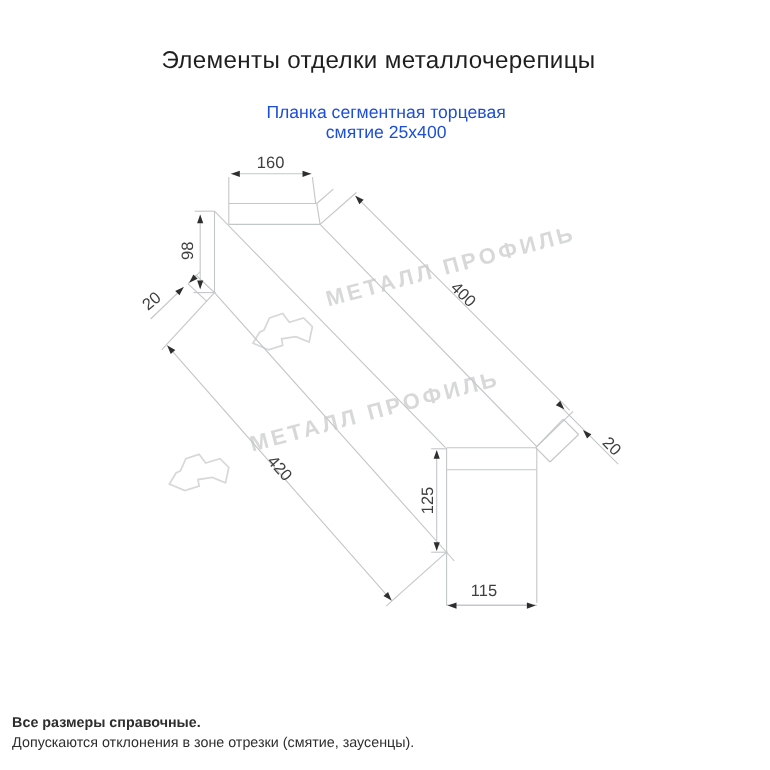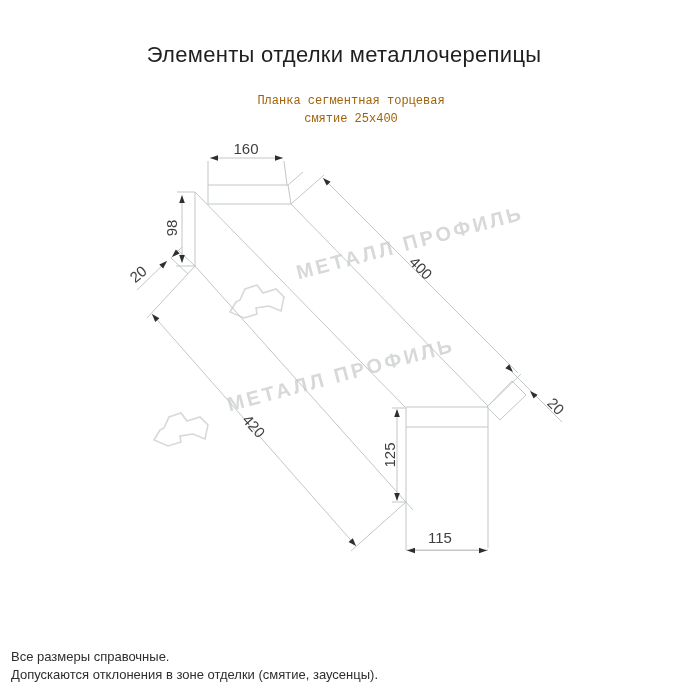--- a/index.html
+++ b/index.html
@@ -7,35 +7,35 @@
     position:relative;width:700px;height:700px;background:#ffffff;overflow:hidden;
     font-family:"Liberation Sans", sans-serif;
   }
   .abs{position:absolute;}
   .page-title{
     top:27px;left:50%;transform:translateX(-51.5%);
     font-size:22px;letter-spacing:.3px;color:#1f1f1f;white-space:nowrap;margin-top:15px;
   }
   .subtitle{
     left:351px;transform:translateX(-50%);
-    font-size:12px;color:#a16207;white-space:nowrap;font-family:Liberation Mono, monospace;
+    font-size:16px;color:#1d4ed8;white-space:nowrap;
   }
   .sub1{top:94px;}
   .sub2{top:112px;}
   .dim{
     font-size:15px;color:#3f3f3f;white-space:nowrap;line-height:1;
   }
   .wm{
     font-size:20px;font-weight:700;letter-spacing:3px;color:#d7d9d9;white-space:nowrap;
     user-select:none;
   }
   .footnote{
     left:11px;font-size:13px;color:#2e2e2e;white-space:nowrap;
   }
-  .fn1{top:649px;}
+  .fn1{top:649px;font-weight:bold;}
   .fn2{top:667px;}
   svg.drawing{position:absolute;left:0;top:0;}
   .thin{stroke:#c2c7c7;stroke-width:1;fill:none;}
   .arrowhead{fill:#2e2e2e;stroke:none;}
   .logo{stroke:#d7d9d9;stroke-width:1.6;fill:none;}
 </style>
 </head>
 <body>
 
 <div id="stage">
@@ -138,14 +138,14 @@
   <div class="abs dim" style="left:246px;top:148px;transform:translate(-50%,-50%);">160</div>
   <div class="abs dim" style="left:171px;top:228px;transform:translate(-50%,-50%) rotate(-90deg);">98</div>
   <div class="abs dim" style="left:138px;top:274px;transform:translate(-50%,-50%) rotate(-40deg);">20</div>
   <div class="abs dim" style="left:421px;top:268px;transform:translate(-50%,-50%) rotate(45deg);">400</div>
   <div class="abs dim" style="left:556px;top:406px;transform:translate(-50%,-50%) rotate(45deg);">20</div>
   <div class="abs dim" style="left:254px;top:426px;transform:translate(-50%,-50%) rotate(48deg);">420</div>
   <div class="abs dim" style="left:389px;top:455px;transform:translate(-50%,-50%) rotate(-90deg);">125</div>
   <div class="abs dim" style="left:440px;top:537px;transform:translate(-50%,-50%);">115</div>
 
   <div class="abs footnote fn1">Все размеры справочные.</div>
-  <div class="abs footnote fn2">Допускаются отклонения в зоне отделки (смятие, заусенцы).</div>
+  <div class="abs footnote fn2">Допускаются отклонения в зоне отрезки (смятие, заусенцы).</div>
 </div>
 
 </body></html>

